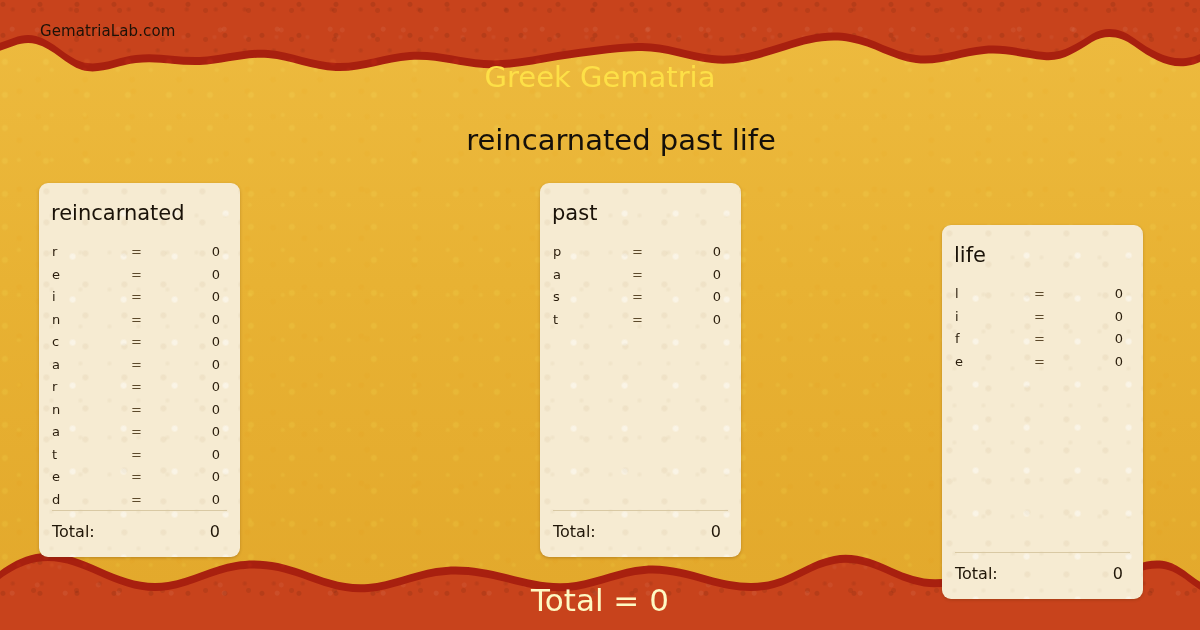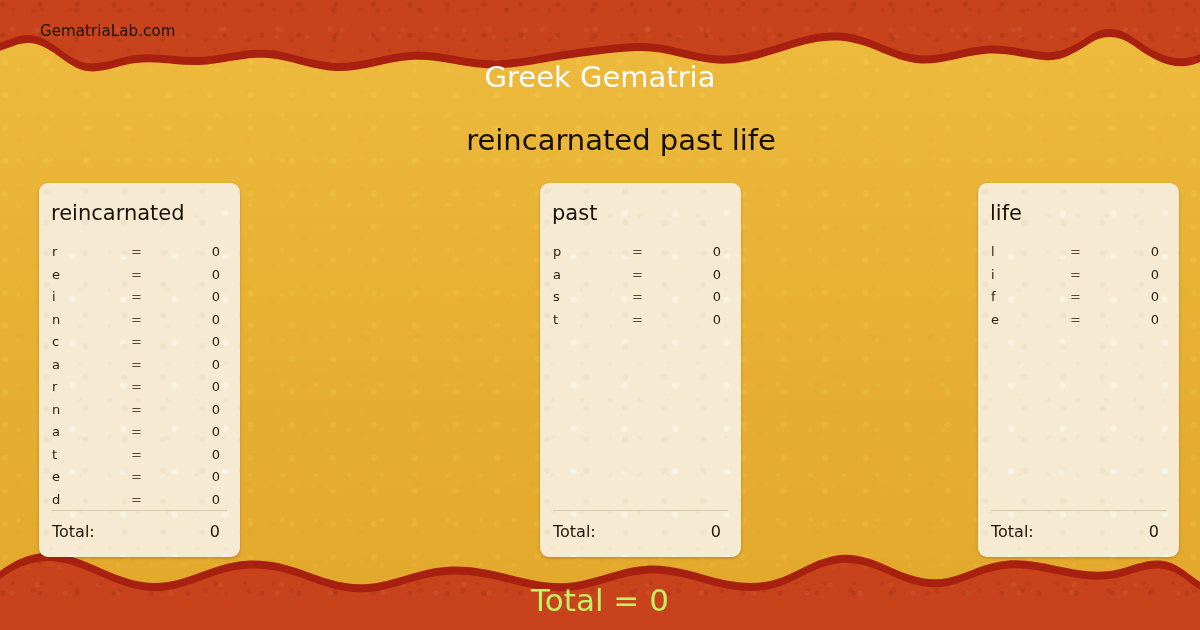--- a/index.html
+++ b/index.html
@@ -86,21 +86,21 @@
     letter-spacing: .1px;
   }
 
   .title {
     position: absolute;
     top: 60px;
     left: 0;
     width: 100%;
     text-align: center;
     font-size: 29px;
-    color: #ffffff;
+    color: #fde047;
     font-weight: 400;
   }
 
   .phrase {
     position: absolute;
     top: 123px;
     left: 0;
     width: 100%;
     text-align: center;
     font-size: 29px;
@@ -109,21 +109,21 @@
     margin-left: 21px;
   }
 
   .grand-total {
     position: absolute;
     top: 582px;
     left: 0;
     width: 100%;
     text-align: center;
     font-size: 31px;
-    color: #bef264;
+    color: #fef9c3;
     font-weight: 400;
   }
 
   
   .cards {
     position: absolute;
     left: 0;
     top: 183px;
     width: 1200px;
     height: 374px;
@@ -147,21 +147,21 @@
     background-image:
       radial-gradient(circle at 19% 27%, rgba(150,110,50,.07) 0 2px, transparent 4px),
       radial-gradient(circle at 66% 71%, rgba(255,255,255,.45) 0 2px, transparent 4px),
       radial-gradient(circle at 43% 88%, rgba(150,110,50,.05) 0 1px, transparent 3px);
     background-size: 39px 31px, 51px 43px, 29px 37px;
     pointer-events: none;
   }
 
   .card.c1 { left: 39px; padding-left: 40px; }
   .card.c2 { left: 500px; margin-left: 40px; }
-  .card.c3 { left: 978px; }
+  .card.c3 { left: 942px; margin-top: 42px; }
 
   .card-title {
     position: absolute;
     left: 12px;
     top: 18px;
     font-size: 21px;
     color: #1a1208;
     z-index: 2;
     white-space: nowrap;
   }

